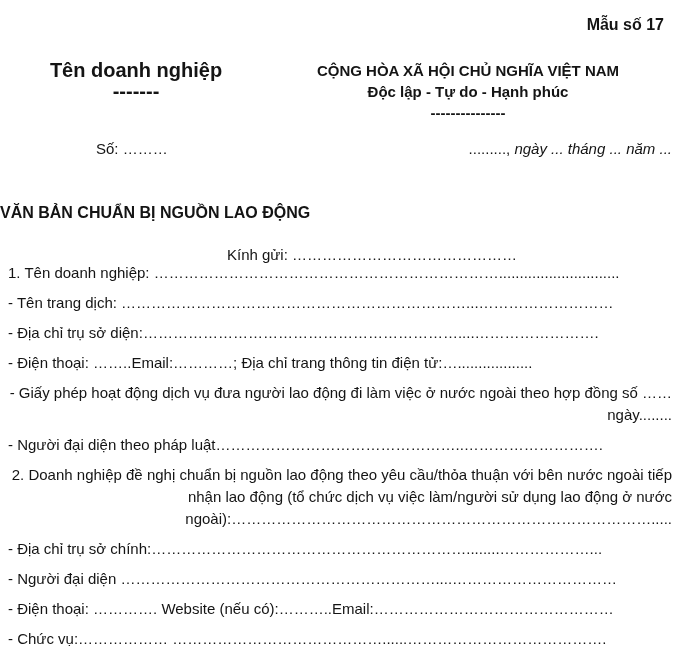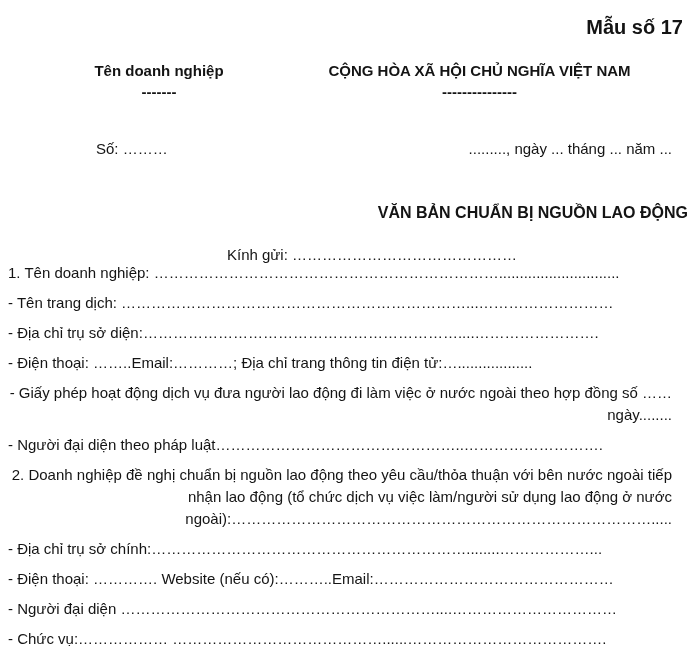--- a/index.html
+++ b/index.html
@@ -12,49 +12,49 @@
   }
   .page {
     position: relative;
     width: 688px; height: 646px;
     overflow: hidden;
     background: #ffffff;
   }
 
   
   .form-label {
-    position: absolute; top: 16px; right: 5px;
-    font-size: 20px; font-weight: bold;
+    position: absolute; top: 16px; right: 24px;
+    font-size: 16px; font-weight: bold;
   }
 
   
   .header-row {
     position: absolute; top: 60px; left: 0; right: 0;
     display: flex; align-items: flex-start;
   }
   .header-left {
     width: 272px; text-align: center;
-    font-weight: bold; font-size: 15px; line-height: 21px; margin-left: 23px;
+    font-weight: bold; font-size: 20px; line-height: 21px;
   }
   .header-right {
     flex: 1; text-align: center;
     font-weight: bold; font-size: 15px; line-height: 21px;
     padding-right: 24px;
   }
   .divider { font-weight: bold; letter-spacing: 0px; }
 
   
   .so-line { position: absolute; top: 140px; left: 96px; }
   .date-line { position: absolute; top: 140px; right: 16px; }
-  .date-line .it { }
+  .date-line .it { font-style: italic; }
 
   
   .doc-title {
     position: absolute; top: 204px; left: 0; right: 0;
-    text-align: right; font-weight: bold; font-size: 16px;
+    text-align: left; font-weight: bold; font-size: 16px;
   }
   .kinh-gui {
     position: absolute; top: 246px; left: 56px; right: 0;
     text-align: center;
   }
 
   
   .doc-body {
     position: absolute; top: 262px; left: 8px; right: 0;
   }
@@ -79,20 +79,21 @@
 
   <div class="form-label">Mẫu số 17</div>
 
   <div class="header-row">
     <div class="header-left">
       <div>Tên doanh nghiệp</div>
       <div class="divider">-------</div>
     </div>
     <div class="header-right">
       <div>CỘNG HÒA XÃ HỘI CHỦ NGHĨA VIỆT NAM</div>
+      <div>Độc lập - Tự do - Hạnh phúc</div>
       <div class="divider">---------------</div>
     </div>
   </div>
 
   <div class="so-line">Số: ………</div>
 
   <div class="date-line"><span>.........,</span><span class="it"> ngày ... tháng ... năm ...</span></div>
 
   <div class="doc-title">VĂN BẢN CHUẨN BỊ NGUỒN LAO ĐỘNG</div>
 
@@ -100,18 +101,18 @@
 
   <div class="doc-body">
     <p class="single">1. Tên doanh nghiệp: ……………………………………………………………..............................</p>
     <p class="single">- Tên trang dịch: ……………………………………………………………...………………………</p>
     <p class="single">- Địa chỉ trụ sở diện:………………………………………………………....…………………….</p>
     <p class="single">- Điện thoại: ……..Email:…………; Địa chỉ trang thông tin điện tử:…..................</p>
     <p class="multi">- Giấy phép hoạt động dịch vụ đưa người lao động đi làm việc ở nước ngoài theo hợp đồng số …… ngày........</p>
     <p class="single">- Người đại diện theo pháp luật…………………………………………..……………………….</p>
     <p class="multi">2. Doanh nghiệp đề nghị chuẩn bị nguồn lao động theo yêu cầu/thỏa thuận với bên nước ngoài tiếp nhận lao động (tổ chức dịch vụ việc làm/người sử dụng lao động ở nước ngoài):………………………………………………………………………….....</p>
     <p class="single">- Địa chỉ trụ sở chính:………………………………………………………........………………...</p>
+    <p class="single">- Người đại diện ………………………………………………………....……………………………</p>
     <p class="single">- Điện thoại: …………. Website (nếu có):………..Email:…………………………………………</p>
-    <p class="single">- Người đại diện ………………………………………………………....……………………………</p>
     <p class="single">- Chức vụ:……………… ……………………………………......………………………………….</p>
   </div>
 
 </div>
 
 </body></html>

